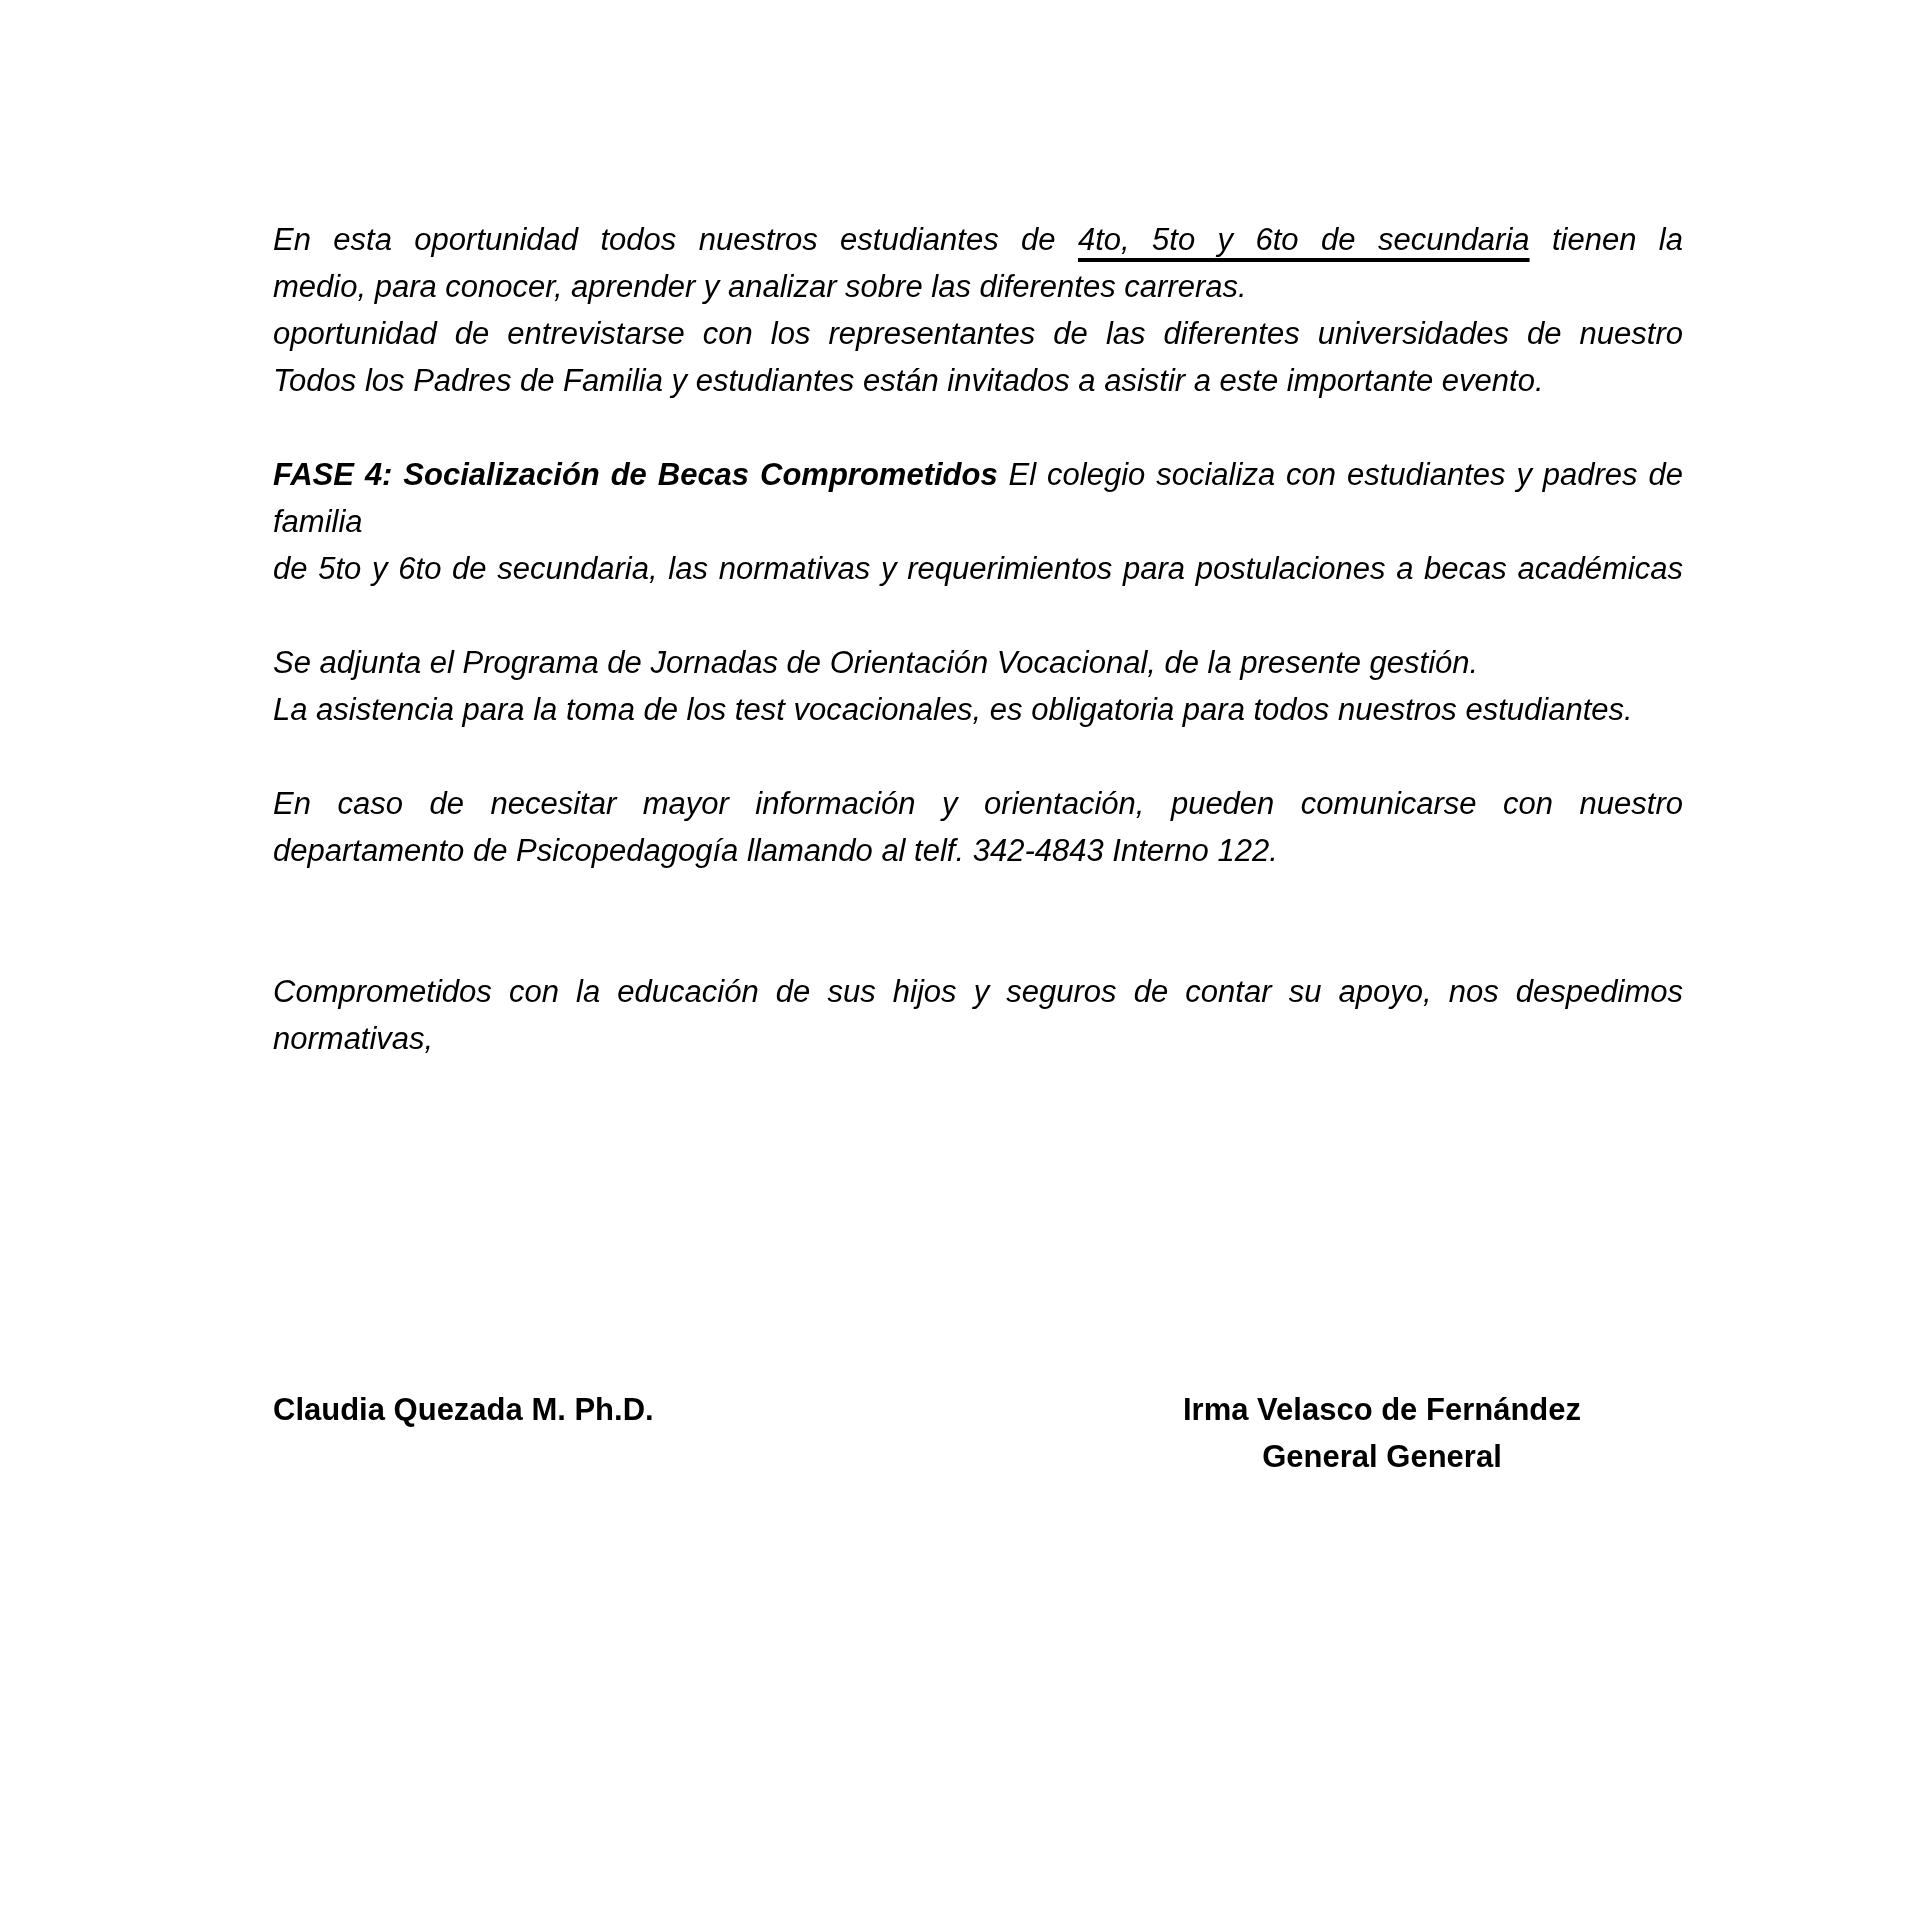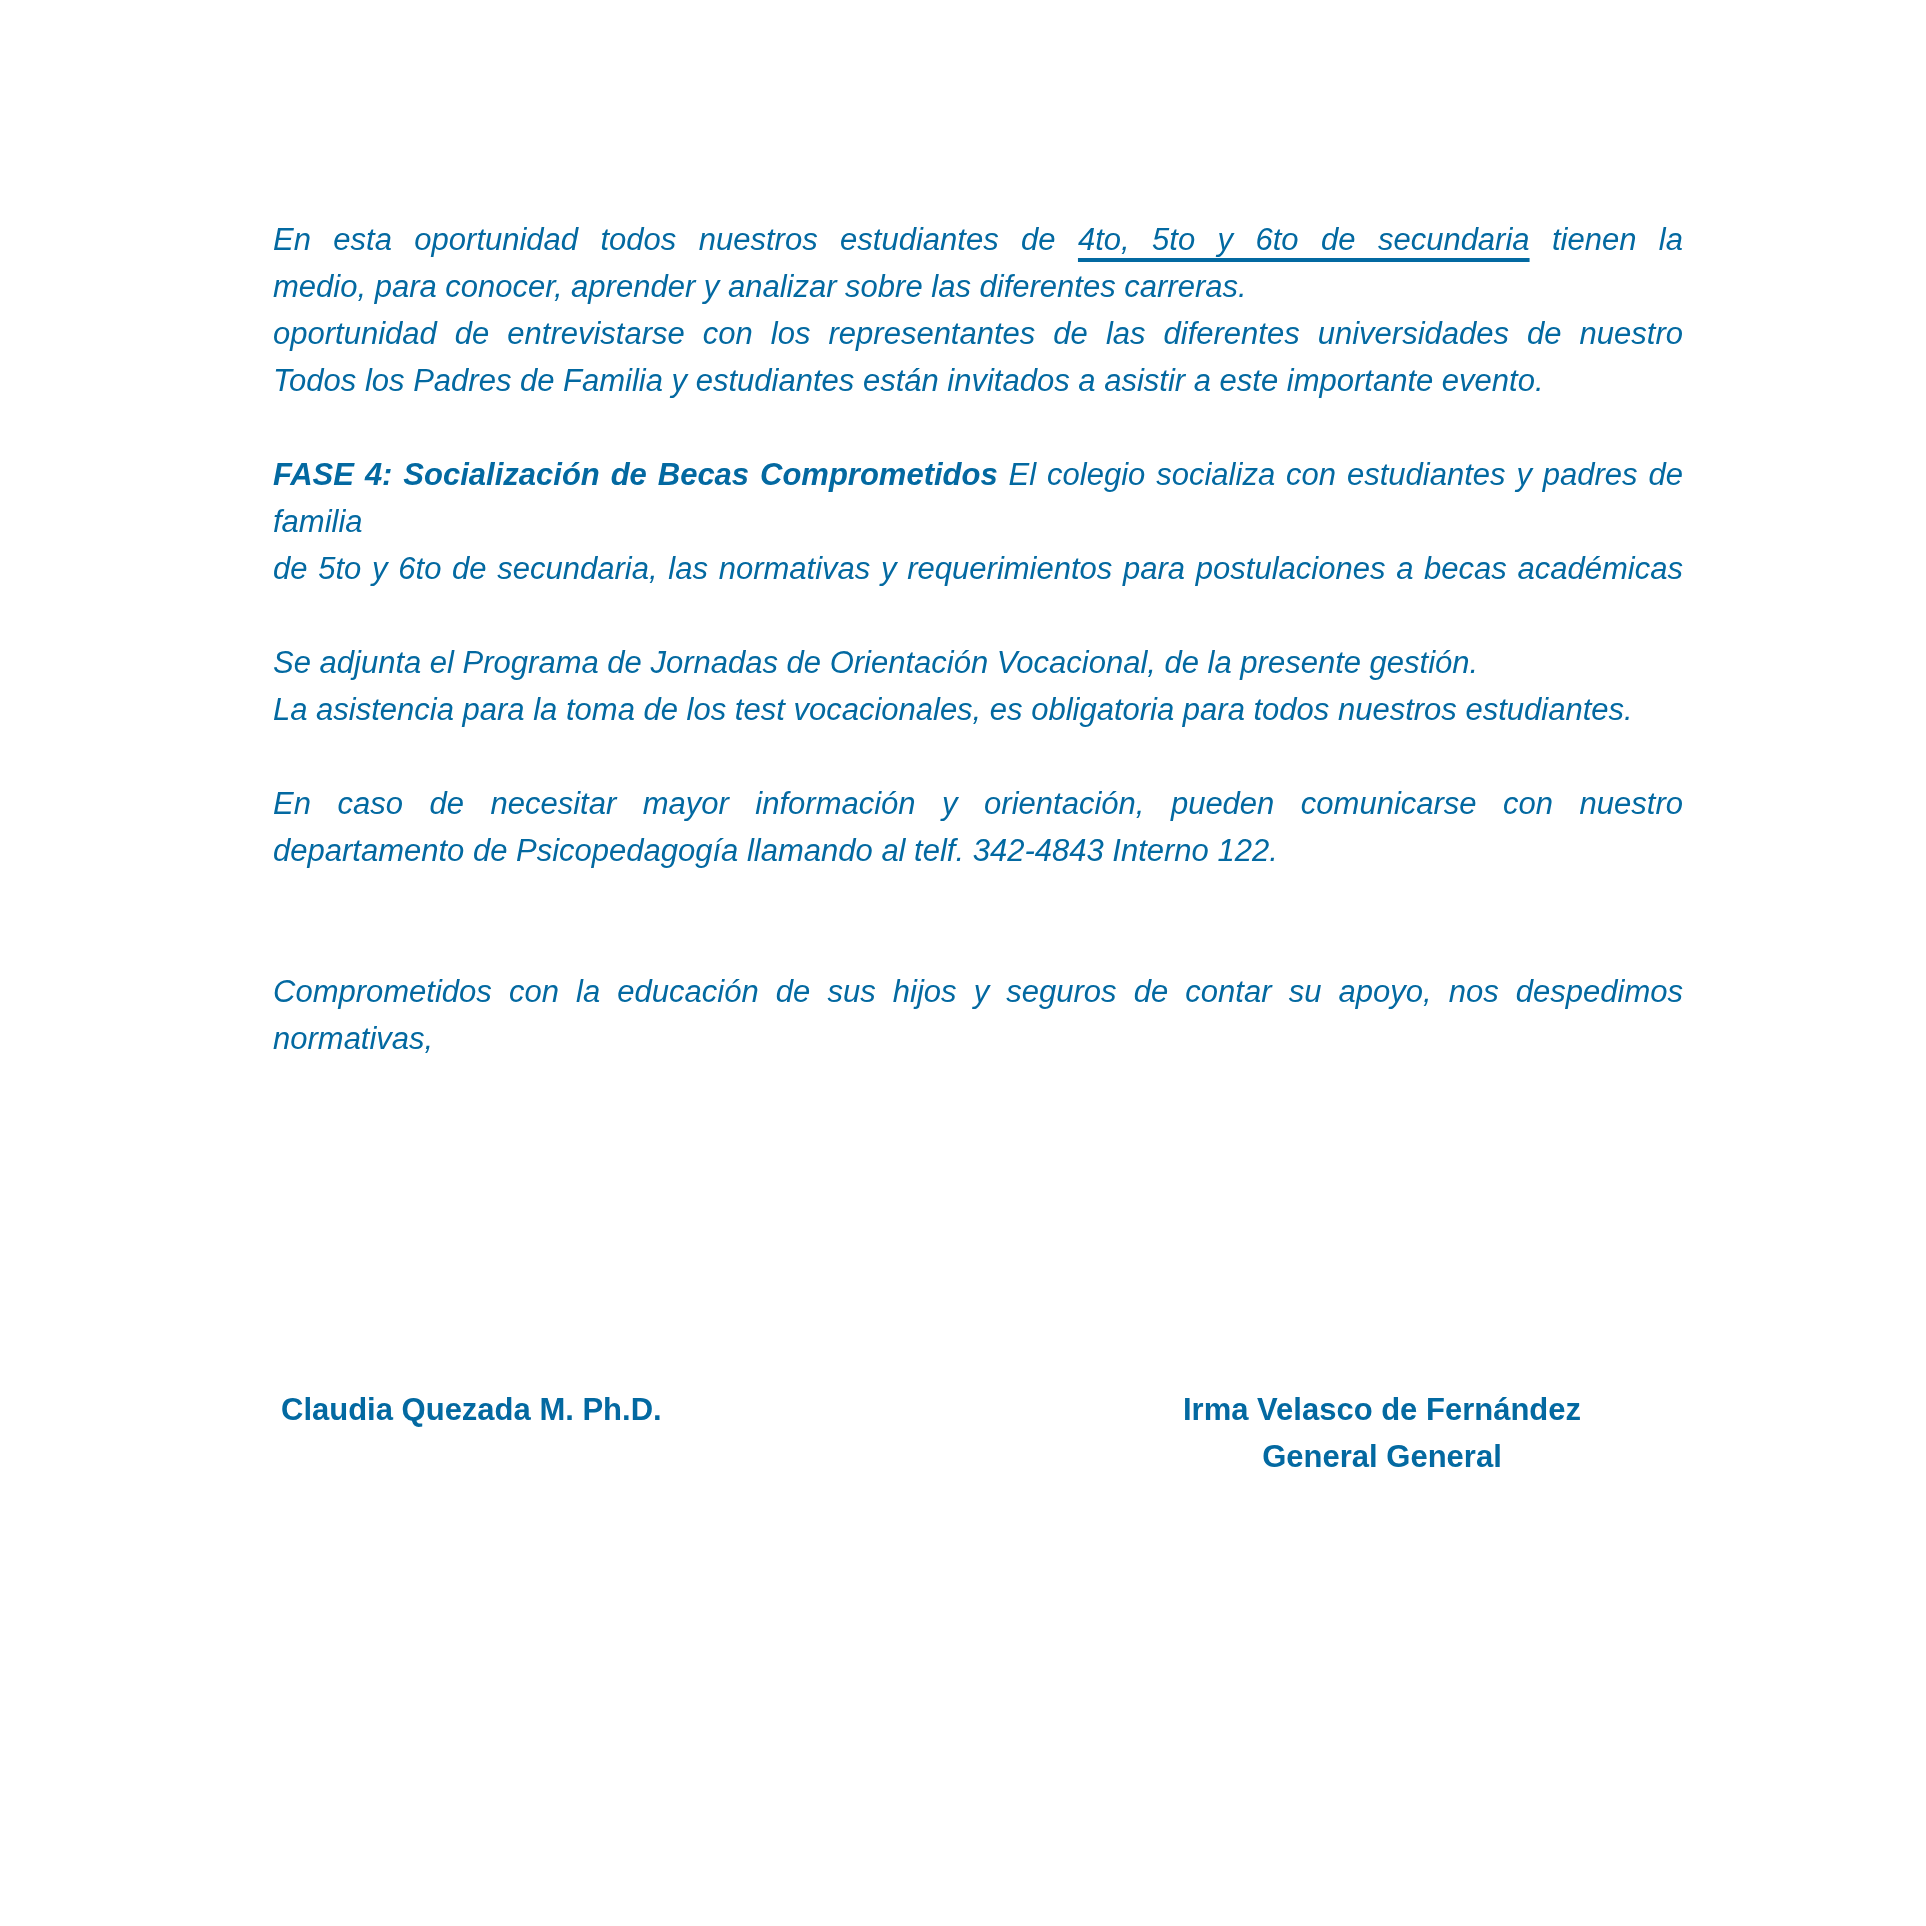--- a/index.html
+++ b/index.html
@@ -16,21 +16,21 @@
   .page {
     position: absolute;
     inset: 0;
     background: #ffffff;
   }
   .content {
     position: absolute;
     left: 273px;
     top: 216px;
     width: 1410px;
-    color: #0369a1;
+    color: #000000;
     font-style: italic;
     font-size: 31px;
     line-height: 47px;
   }
   .paragraph {
     margin-top: 47px;
   }
   .paragraph:first-child {
     margin-top: 0;
   }
@@ -60,21 +60,21 @@
     font-style: normal;
     font-weight: bold;
     font-size: 31px;
     line-height: 47px;
   }
   .sig {
     position: absolute;
     top: 0;
     text-align: center;
   }
-  .sig.left  { left: 8px; }
+  .sig.left  { left: 0; }
   .sig.right { left: 910px; }
 </style>
 </head>
 <body>
 
 <div class="page">
   <div class="content" id="letter-body">
 
     <div class="paragraph">
         <div class="line justify"><span class="seg">En esta oportunidad todos nuestros estudiantes de </span><span class="seg underline">4to, 5to y 6to de secundaria</span><span class="seg"> tienen la</span></div>

